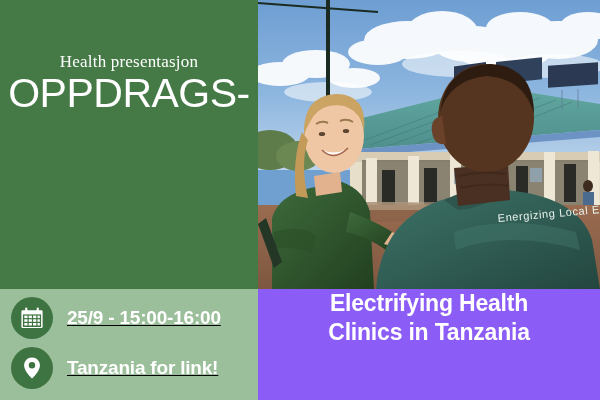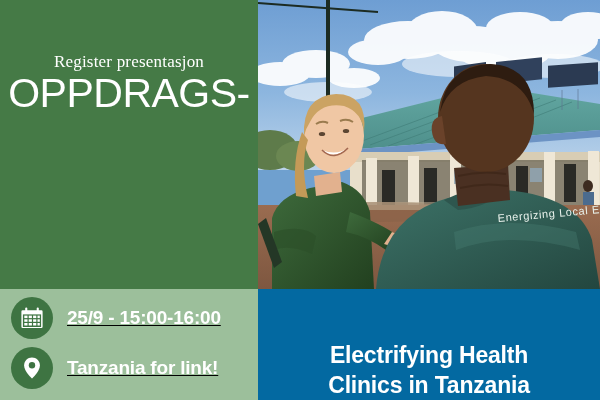--- a/index.html
+++ b/index.html
@@ -33,23 +33,23 @@
     overflow: hidden;
   }
   #event-panel {
     left: 0; top: 289px;
     width: 258px; height: 111px;
     background: #9CBF9B;
   }
   #title-panel {
     left: 258px; top: 289px;
     width: 342px; height: 111px;
-    background: #0369a1;
+    background: #8b5cf6;
     display: flex;
-    align-items: flex-end;
+    align-items: flex-start;
     justify-content: center;
   }
 
   
   #brand-inner {
     position: absolute;
     left: 0; top: 52px;
     width: 258px;
     text-align: center;
   }
@@ -128,21 +128,21 @@
   }
   #talk-title .tl { display: block; white-space: nowrap; }
 </style>
 </head>
 <body>
 
 <div id="poster">
 
   <div class="quad" id="brand-panel">
     <div id="brand-inner">
-      <div id="kicker">Register presentasjon</div>
+      <div id="kicker">Health presentasjon</div>
       <div class="logo-line">OPPDRAGS-</div>
     </div>
   </div>
 
   <div class="quad" id="photo-panel">
     <svg id="photo-svg" viewBox="0 0 342 289" preserveAspectRatio="xMidYMid slice">
       <defs>
         <linearGradient id="skyGrad" x1="0" y1="0" x2="0" y2="1">
           <stop offset="0%" stop-color="#6E9ED3"></stop>
           <stop offset="55%" stop-color="#8DB6DF"></stop>

